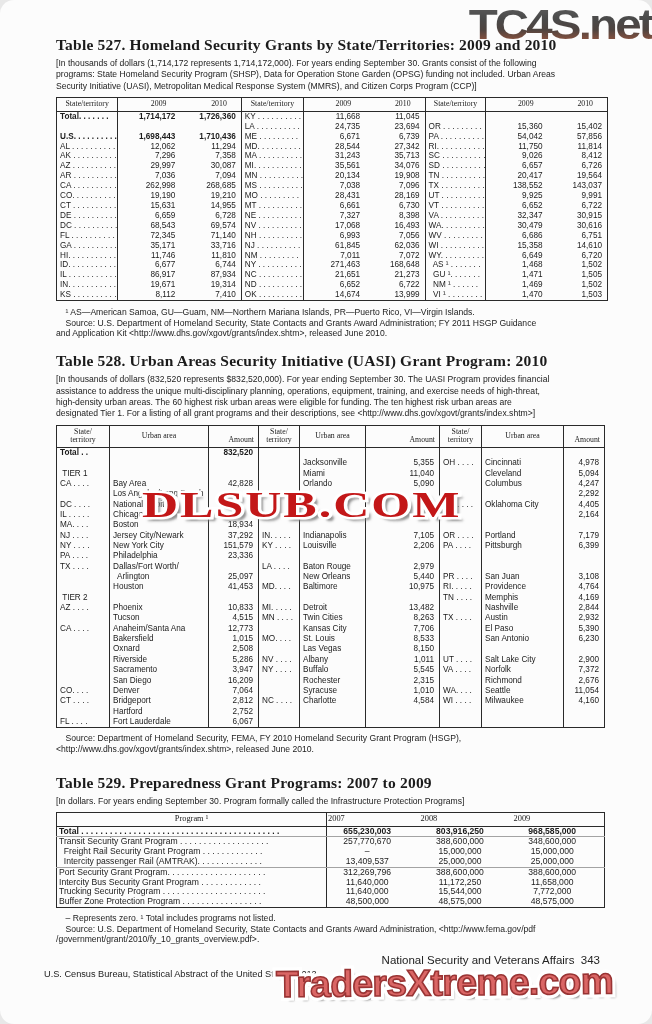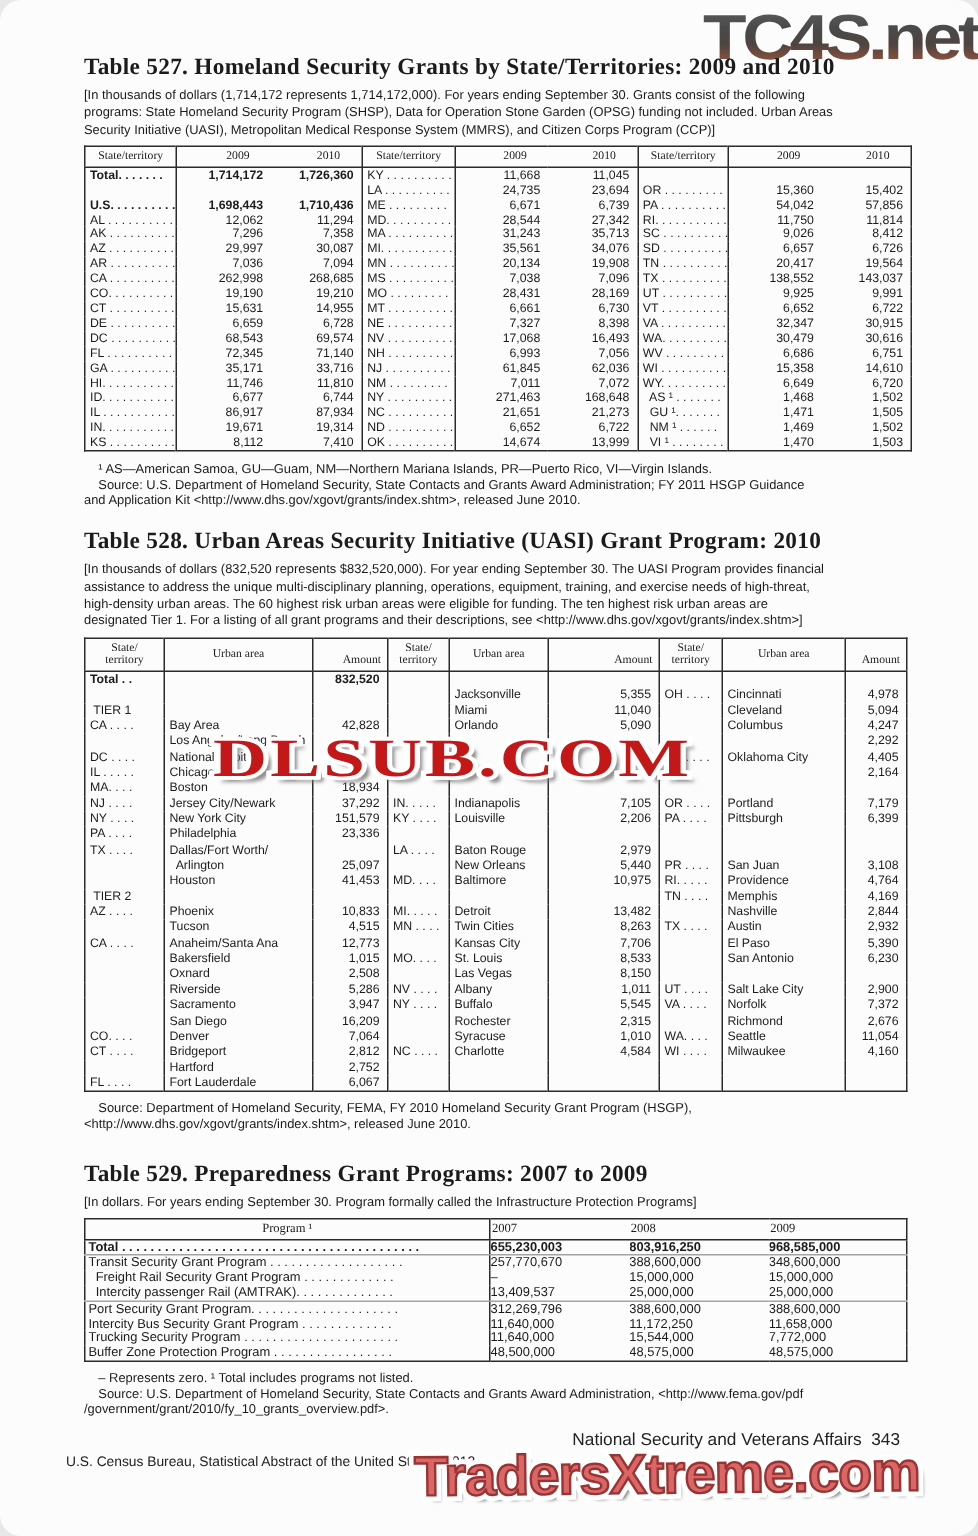--- a/index.html
+++ b/index.html
@@ -38,21 +38,21 @@
   #t528 td{height:10.35px;line-height:10.35px;}
   #t528 td.st{padding-left:3px;}
   #t528 td.area{padding-left:3px;}
   #t528 td.amt{text-align:right;padding-right:5px;}
   #t528 th.ha{text-align:right;vertical-align:bottom;padding-right:4px;}
 
   
   #t529{margin-bottom:5px;}
   #t529 td{height:9.8px;line-height:9.8px;font-size:8.6px;}
   #t529 td.prog{padding-left:2px;}
-  #t529 td.amt3{text-align:left;padding-right:12px;}
+  #t529 td.amt3{text-align:center;padding-right:12px;}
   #t529 th{font-size:8.4px;}
   #t529 th.hy{text-align:left;padding-right:12px;}
 
   
   .sec527 .fnblock{margin-bottom:13px;}
   .sec528 .fnblock{margin-bottom:19px;}
 
   
   #footer-head{position:absolute;right:52px;top:954px;font-size:11.5px;color:#222;
                white-space:pre;z-index:2;}

